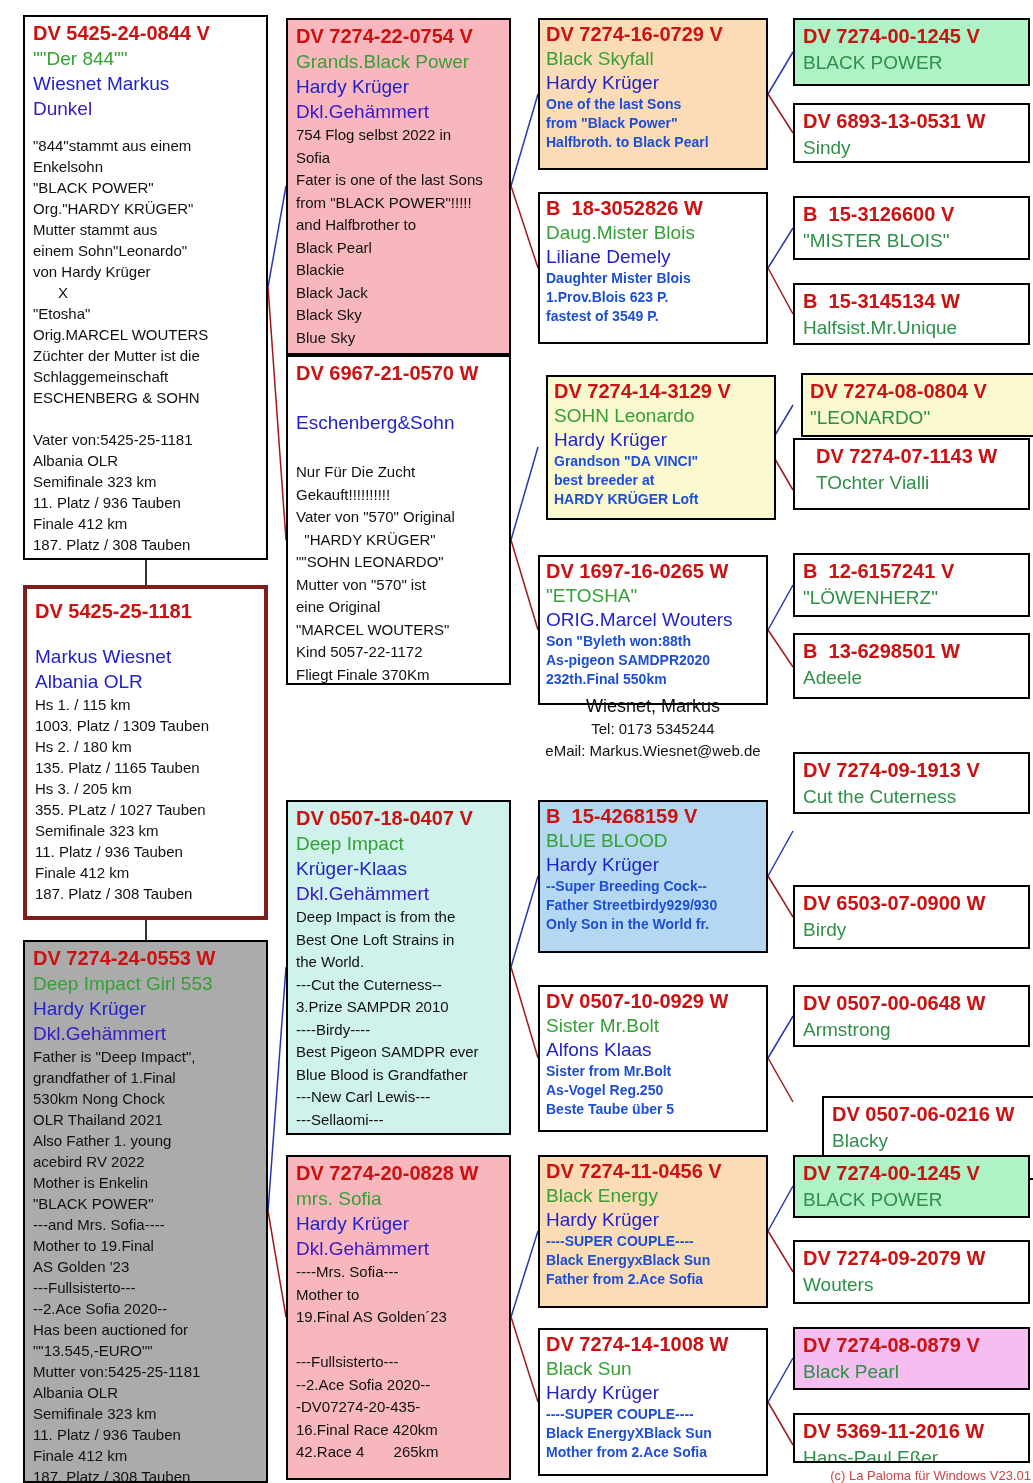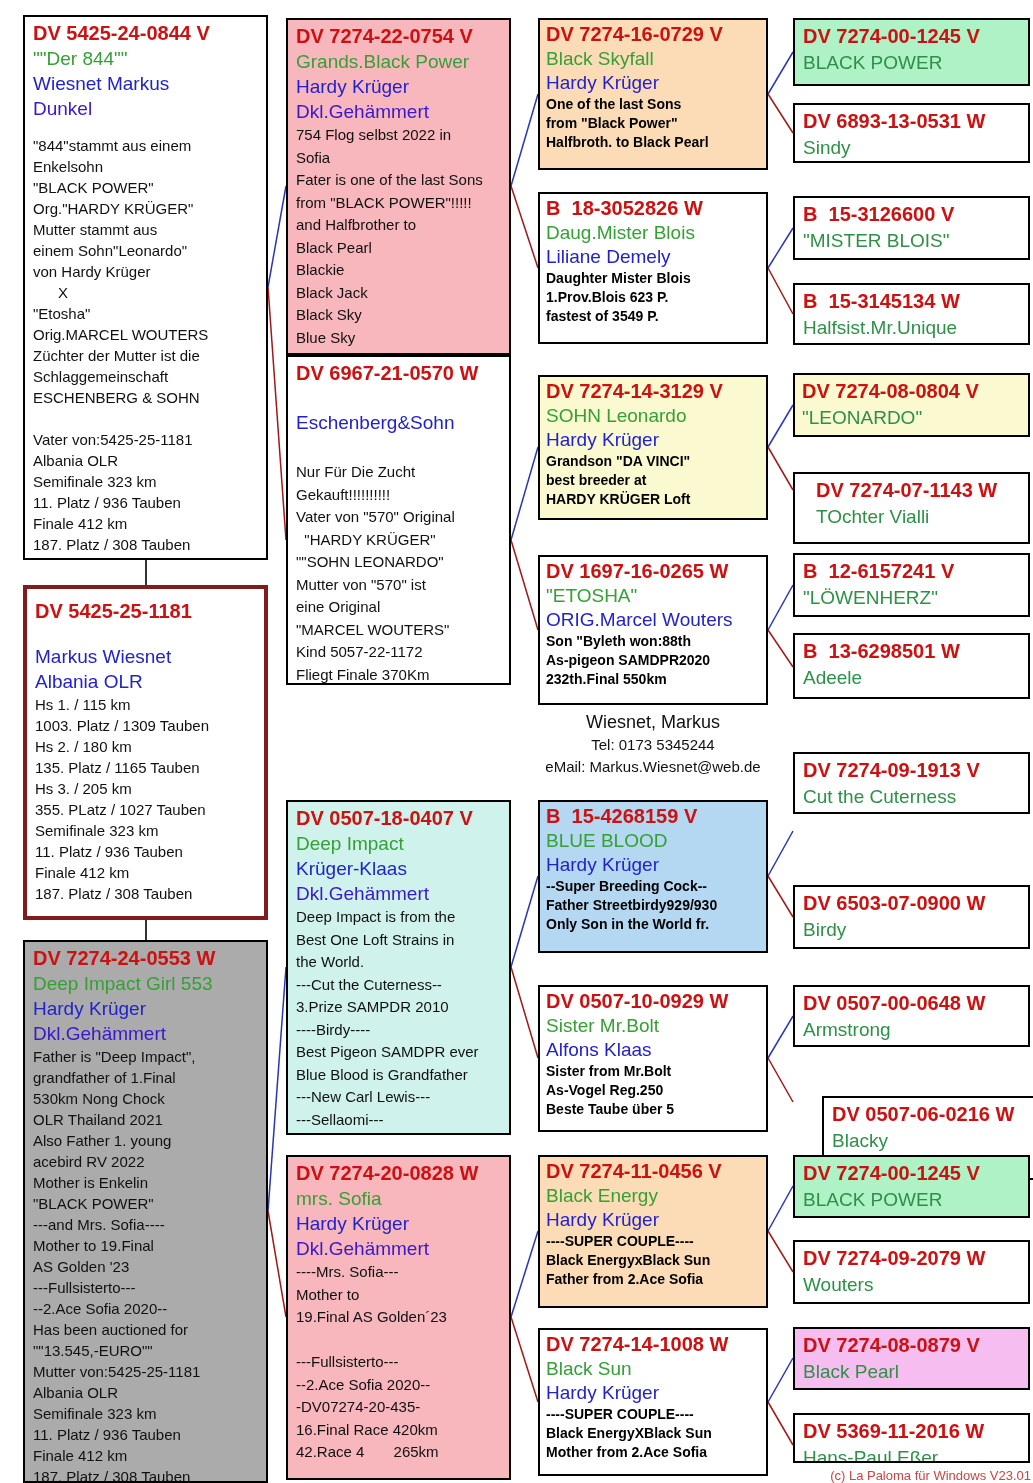--- a/index.html
+++ b/index.html
@@ -14,33 +14,33 @@
   .c4{left:793px;width:237px;}
   .ring{color:#cc1111;font-weight:bold;font-size:20px;line-height:26px;white-space:pre;}
   .name{color:#35a035;font-size:19px;line-height:25px;white-space:pre;}
   .owner{color:#2222cc;font-size:19px;line-height:25px;white-space:pre-wrap;}
   .strain{color:#3a18cc;font-size:19px;line-height:25px;white-space:pre;}
   .notes{color:#111;font-size:15px;line-height:21px;white-space:pre-wrap;}
   .g2 .notes{line-height:22.5px;}
   .g3 .ring{font-size:20px;line-height:25px;}
   .g3 .name{font-size:19px;line-height:24px;}
   .g3 .owner{font-size:19px;line-height:24px;}
-  .g3 .notes{font-size:14px;line-height:19px;font-weight:bold;color:#000000;}
+  .g3 .notes{font-size:14px;line-height:19px;font-weight:bold;color:#1d4ed8;}
   .g4 .ring{line-height:26px;}
   .g4 .name{font-size:19px;line-height:27px;color:#2e9048;}
   .subject{border:4px solid #7f1d1d;}
   .bg-pink{background:#f8b6bd;}
   .bg-cyan{background:#cff3ec;}
   .bg-peach{background:#fcdcb6;}
-  .bg-yellow{background:#fbf9d0;}
+  .bg-yellow{background:#fbf9d0;margin-left:8px;}
   .bg-blue{background:#b5d8f2;}
   .bg-mint{background:#aef2c6;}
   .bg-magenta{background:#f6bdf0;}
   .bg-gray{background:#ababab;}
-  #contact{position:absolute;left:538px;top:710px;width:230px;text-align:center;color:#111;}
+  #contact{position:absolute;left:538px;top:694px;width:230px;text-align:center;color:#111;}
   #contact .l1{font-size:18px;line-height:24px;}
   #contact .l2,#contact .l3{font-size:15px;line-height:22px;}
   #footer{position:absolute;right:2px;bottom:0px;color:#cc4444;font-size:13px;line-height:14px;}
 </style>
 </head>
 <body>
 
 <div id="stage">
 
   <svg id="wires" viewBox="0 0 1033 1483" xmlns="http://www.w3.org/2000/svg">
@@ -309,21 +309,21 @@
     <div class="name">"MISTER BLOIS"</div>
   </div>
   <div class="box c4 g4" style="top:283px;height:62px;">
     <div class="ring">B  15-3145134 W</div>
     <div class="name">Halfsist.Mr.Unique</div>
   </div>
   <div class="box c4 g4 bg-yellow" style="top:373px;height:64px;padding-left:7px;">
     <div class="ring">DV 7274-08-0804 V</div>
     <div class="name">"LEONARDO"</div>
   </div>
-  <div class="box c4 g4" style="top:472px;height:72px;padding-left:21px;">
+  <div class="box c4 g4" style="top:438px;height:72px;padding-left:21px;">
     <div class="ring">DV 7274-07-1143 W</div>
     <div class="name">TOchter Vialli</div>
   </div>
   <div class="box c4 g4" style="top:553px;height:64px;">
     <div class="ring">B  12-6157241 V</div>
     <div class="name">"LÖWENHERZ"</div>
   </div>
   <div class="box c4 g4" style="top:633px;height:66px;">
     <div class="ring">B  13-6298501 W</div>
     <div class="name">Adeele</div>

